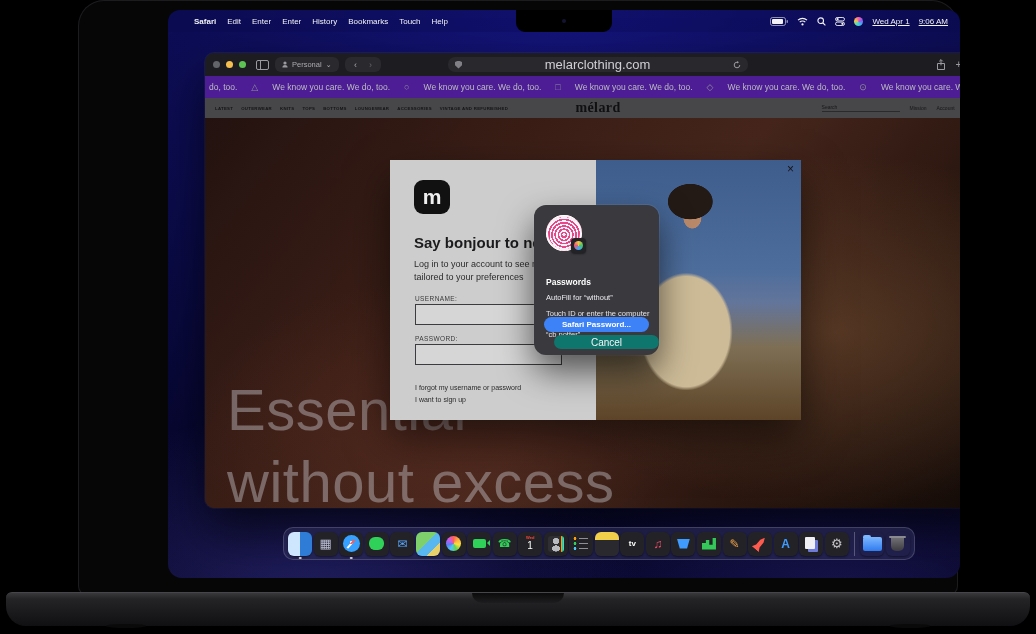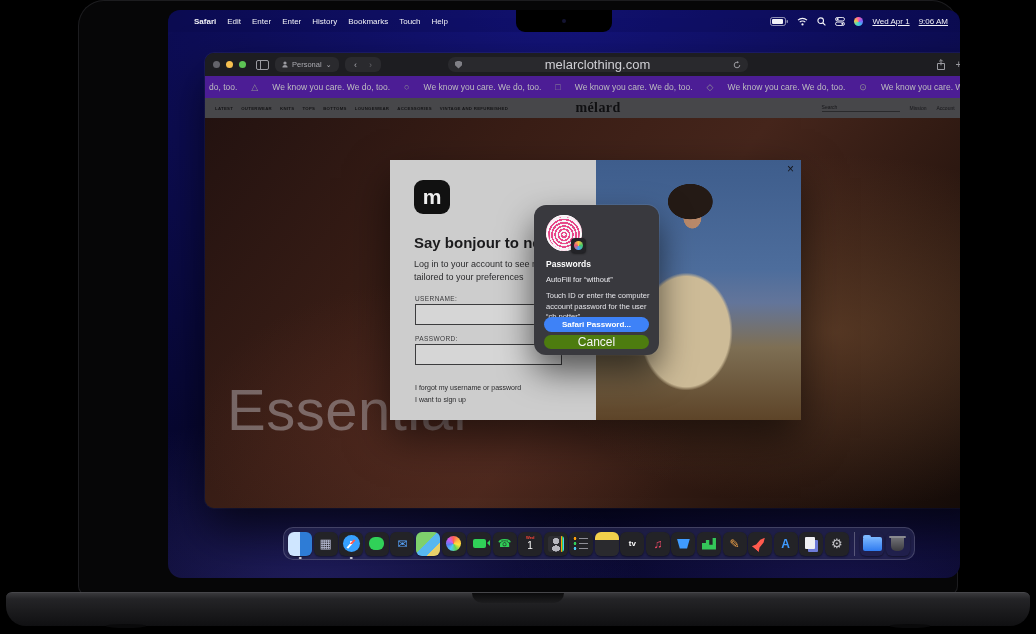--- a/index.html
+++ b/index.html
@@ -143,28 +143,28 @@
     background:#39393e; border-radius:12px; box-shadow:0 16px 34px rgba(0,0,0,.6),
     0 0 0 1px rgba(255,255,255,.08); padding:10px 10px 0 12px; color:#fff; }
   .tid-icon { position:relative; width:36px; height:36px; border-radius:50%;
     background:repeating-radial-gradient(circle at 50% 55%, #f4f4f6 0 1.6px, #e8488a 1.6px 3.2px);
     box-shadow:0 0 0 2px rgba(255,255,255,.9) inset; }
   .tid-badge { position:absolute; right:-4px; bottom:-2px; width:15px; height:15px;
     border-radius:4px; background:#232327; display:flex; align-items:center; justify-content:center;
     box-shadow:0 1px 2px rgba(0,0,0,.5); }
   .tid-badge i { width:9px; height:9px; border-radius:50%; display:block;
     background:conic-gradient(#f5c242,#42c86a,#4aa3f5,#e85a7a,#f5c242); }
-  .tid-app { margin-top:8px; font-size:8.5px; font-weight:bold; }
+  .tid-app { margin-top:26px; font-size:8.5px; font-weight:bold; }
   .tid-sub { margin-top:6px; font-size:7.5px; color:#ececf0; }
   .tid-msg { margin-top:7px; font-size:7.5px; line-height:1.4; color:#e3e3e8; width:104px; }
   .tid-primary { position:absolute; left:10px; top:112px; width:105px; height:15px;
     border-radius:8px; background:#3e82f7; color:#fff; font-size:8px; font-weight:bold;
     display:flex; align-items:center; justify-content:center; }
-  .tid-cancel { position:absolute; left:10px; top:130px; width:105px; height:14px;
-    border-radius:8px; background:#4d7c0f; color:#f4f4f6; font-size:12px;
+  .tid-cancel { position:absolute; left:20px; top:130px; width:105px; height:14px;
+    border-radius:8px; background:#0f766e; color:#f4f4f6; font-size:10px;
     display:flex; align-items:center; justify-content:center; }
 
   
   .dock { position:absolute; left:115px; top:517px; width:632px; height:33px; z-index:15;
     background:rgba(48,48,92,.55); border:1px solid rgba(255,255,255,.16); border-radius:10px;
     display:flex; align-items:center; justify-content:center; gap:1px; padding:0 4px;
     backdrop-filter:blur(2px); }
   .dock-item { position:relative; width:25px; height:31px; display:flex; align-items:center;
     justify-content:center; }
   .dock-tile { width:24px; height:24px; border-radius:6px; display:flex; align-items:center;
@@ -345,20 +345,21 @@
           <div class="site-utility">
             <span class="search-field">Search</span>
             <span class="util-link">Mission</span>
             <span class="util-link">Account</span>
             <span class="util-link">Bag (0)</span>
           </div>
         </div>
 
         <div class="hero">
           <span class="hero-line l1">Essential</span>
+          <span class="hero-line l2">without excess</span>
 
         </div>
 
         <div class="login-modal">
           <div class="lm-form">
             <div class="lm-logo">m</div>
             <div class="lm-heading">Say bonjour to new styles</div>
             <div class="lm-body">Log in to your account to see new releases tailored to your preferences</div>
             <label class="lm-label lbl-user">USERNAME:</label>
             <input class="lm-input in-user" value="" style="">

